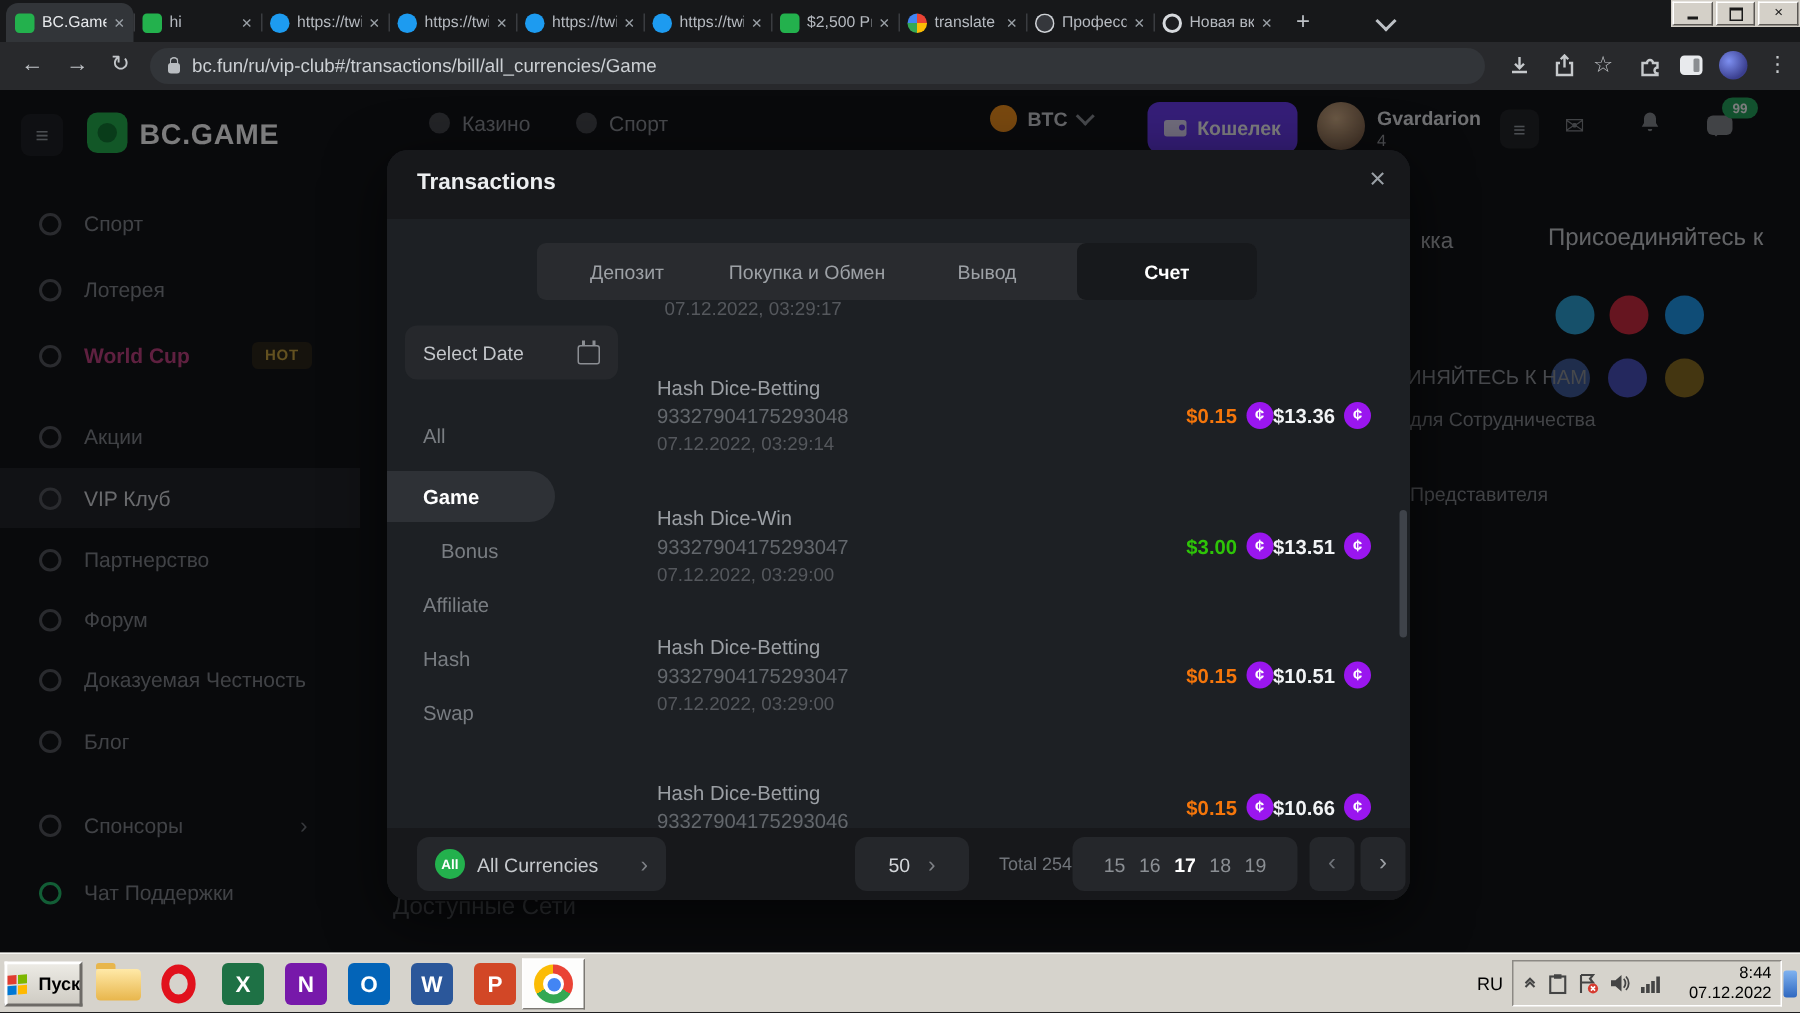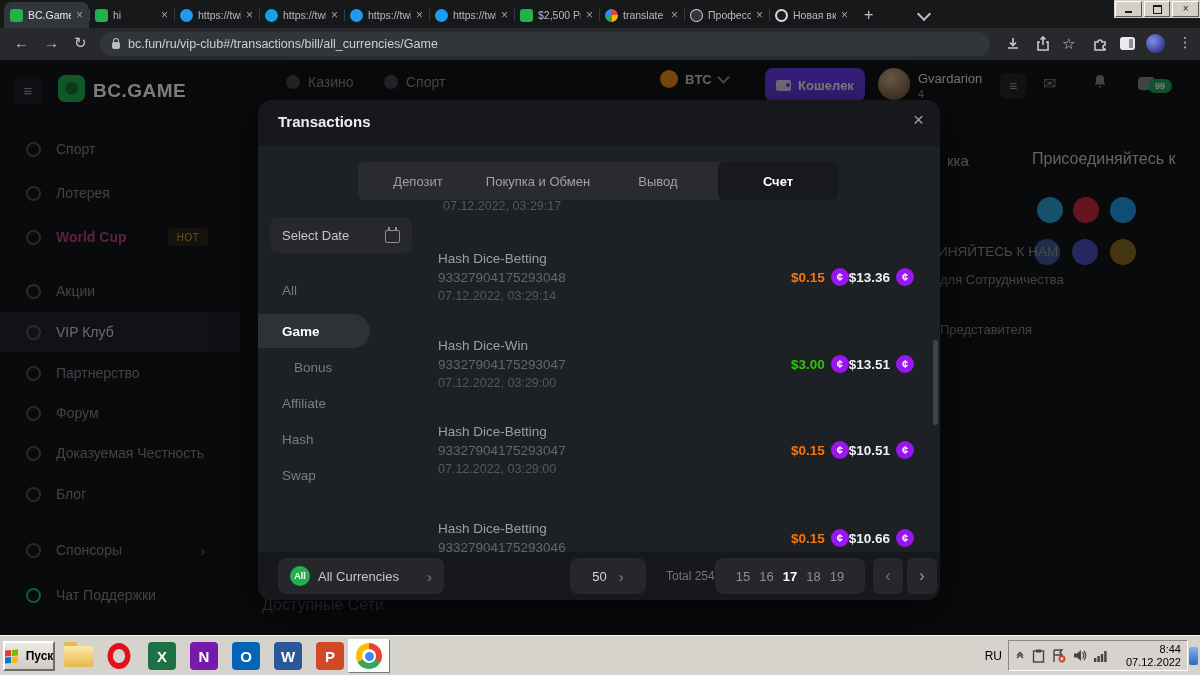--- a/index.html
+++ b/index.html
@@ -46,35 +46,35 @@
   .topnav{position:absolute;top:14px;display:flex;gap:8px;align-items:center;color:#8f9398;font-size:14px;}
   .navdot{width:14px;height:14px;border-radius:50%;background:#45484d;}
   .btcsel{position:absolute;left:660px;top:10px;display:flex;gap:7px;align-items:center;}
   .btccoin{width:18px;height:18px;border-radius:50%;background:#f7931a;}
   .btctxt{color:#cfd2d6;font-size:13px;font-weight:bold;}
   .chevdown{width:7px;height:7px;border-left:2px solid #8f9398;border-bottom:2px solid #8f9398;transform:rotate(-45deg);margin-top:-3px;}
   .walletbtn{position:absolute;left:765px;top:8px;width:100px;height:34px;background:#6b3cf5;border-radius:8px;display:flex;align-items:center;justify-content:center;gap:7px;color:#fff;font-size:13px;font-weight:bold;}
   .walletic{width:15px;height:11px;background:#e6defc;border-radius:2px;position:relative;}
   .walletic::after{content:"";position:absolute;right:1px;top:3px;width:4px;height:4px;background:#6b3cf5;border-radius:50%;}
   .uavatar{position:absolute;left:878px;top:8px;width:32px;height:32px;border-radius:50%;background:radial-gradient(circle at 40% 35%,#d9b48a,#8a6a4f 75%);}
-  .uname{position:absolute;left:918px;top:11px;color:#e4e6e9;font-size:13px;font-weight:normal;}
+  .uname{position:absolute;left:918px;top:11px;color:#e4e6e9;font-size:13px;font-weight:bold;}
   .usub{position:absolute;left:918px;top:28px;color:#9b9ea3;font-size:11px;}
   .hmenu{position:absolute;left:1000px;top:13px;width:26px;height:26px;background:#202225;border-radius:6px;color:#9aa0a6;font-size:14px;display:flex;align-items:center;justify-content:center;}
   .henv{position:absolute;left:1043px;top:14px;color:#85888d;font-size:16px;}
   .hbell{position:absolute;left:1092px;top:14px;}
   .hbubble{position:absolute;left:1138px;top:17px;width:17px;height:13px;background:#85888d;border-radius:4px;}
   .hbubble::after{content:"";position:absolute;left:3px;bottom:-4px;border:3px solid transparent;border-top-color:#85888d;}
-  .badge99{position:absolute;left:1148px;top:5px;min-width:18px;height:14px;border-radius:7px;background:#23a55a;color:#fff;font-size:9px;font-weight:bold;display:flex;align-items:center;justify-content:center;padding:0 3px;margin-top:14px;}
+  .badge99{position:absolute;left:1148px;top:5px;min-width:18px;height:14px;border-radius:7px;background:#23a55a;color:#fff;font-size:9px;font-weight:bold;display:flex;align-items:center;justify-content:center;padding:0 3px;}
 
   .si{position:absolute;left:0;width:240px;height:40px;display:flex;align-items:center;gap:15px;padding-left:26px;box-sizing:border-box;color:#83878c;font-size:14px;}
   .si .ico{width:15px;height:15px;border:2px solid #54575c;border-radius:50%;flex:none;box-sizing:border-box;}
   .si.active{background:#202226;color:#d8dade;}
   .si.accent .silabel{color:#c2407f;font-weight:bold;}
   .si.support .ico{border-color:#23c16b;}
-  .hotbadge{position:absolute;left:168px;top:11px;width:40px;height:18px;border-radius:4px;background:#2b2415;color:#caa53d;font-size:10px;font-weight:normal;display:flex;align-items:center;justify-content:center;letter-spacing:.5px;}
+  .hotbadge{position:absolute;left:168px;top:11px;width:40px;height:18px;border-radius:4px;background:#2b2415;color:#caa53d;font-size:10px;font-weight:bold;display:flex;align-items:center;justify-content:center;letter-spacing:.5px;}
   .sichev{position:absolute;left:200px;color:#6f7379;font-size:15px;}
 
   .bgtxt{position:absolute;white-space:nowrap;color:#9b9ea3;}
   .soc{position:absolute;width:26px;height:26px;border-radius:50%;}
 
   
   .modal{position:absolute;left:258px;top:40px;width:682px;height:500px;background:#1d2024;border-radius:14px;z-index:10;overflow:hidden;box-shadow:0 12px 40px rgba(0,0,0,.6);}
   .mhead{position:absolute;top:0;left:0;right:0;height:46px;background:#17181b;}
   .mtitle{position:absolute;left:20px;top:13px;color:#eceef0;font-size:15px;font-weight:bold;}
   .mclose{position:absolute;right:16px;top:10px;color:#9aa0a6;font-size:19px;line-height:1;cursor:default;}

